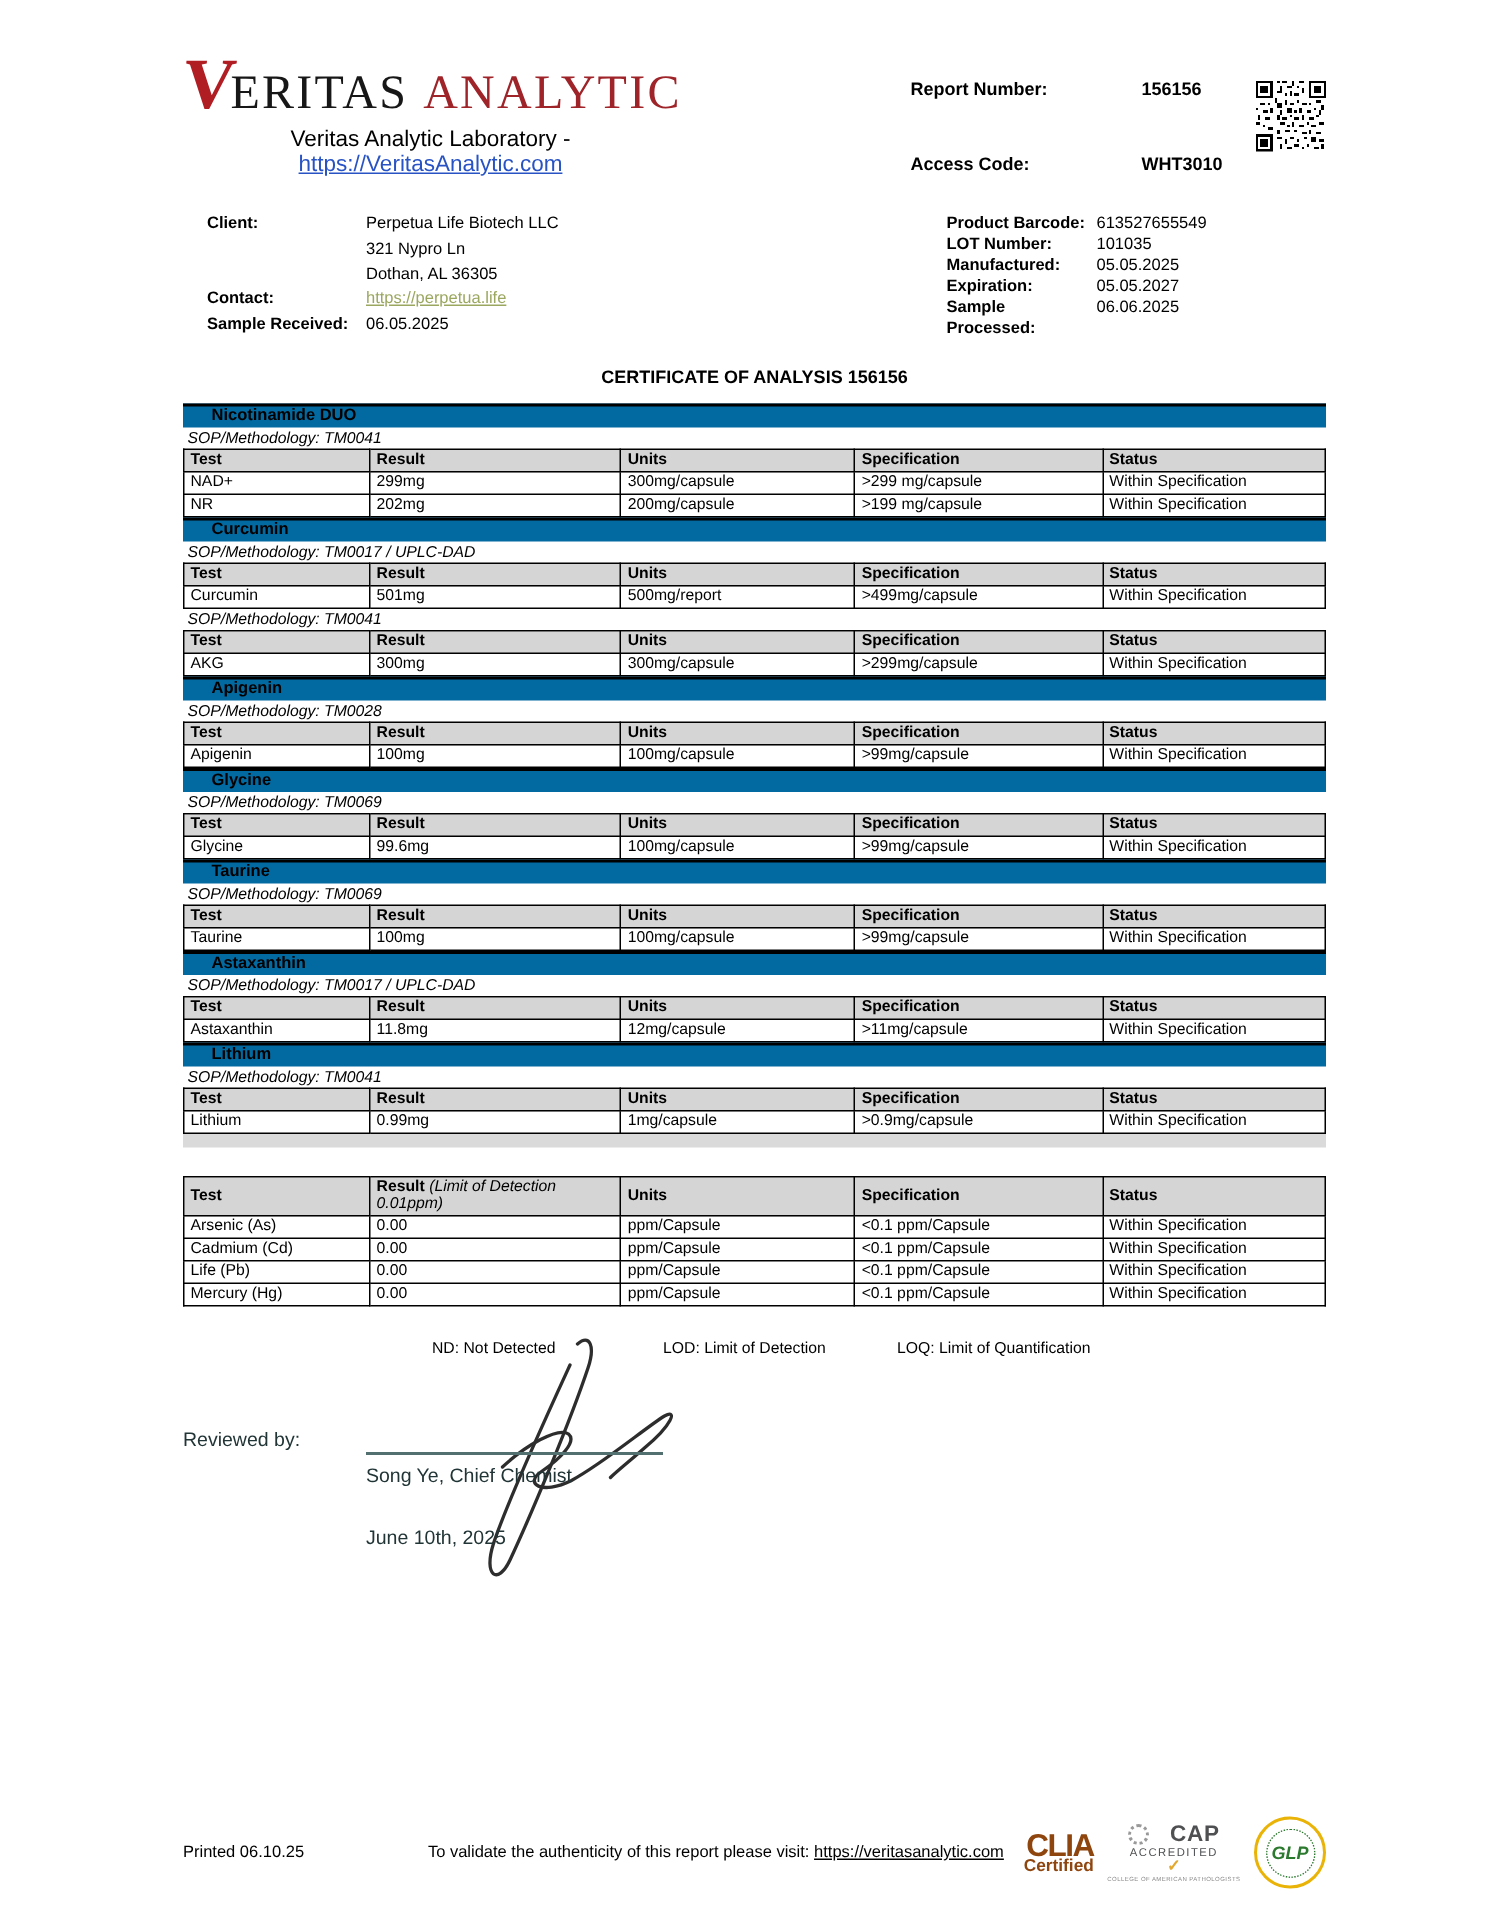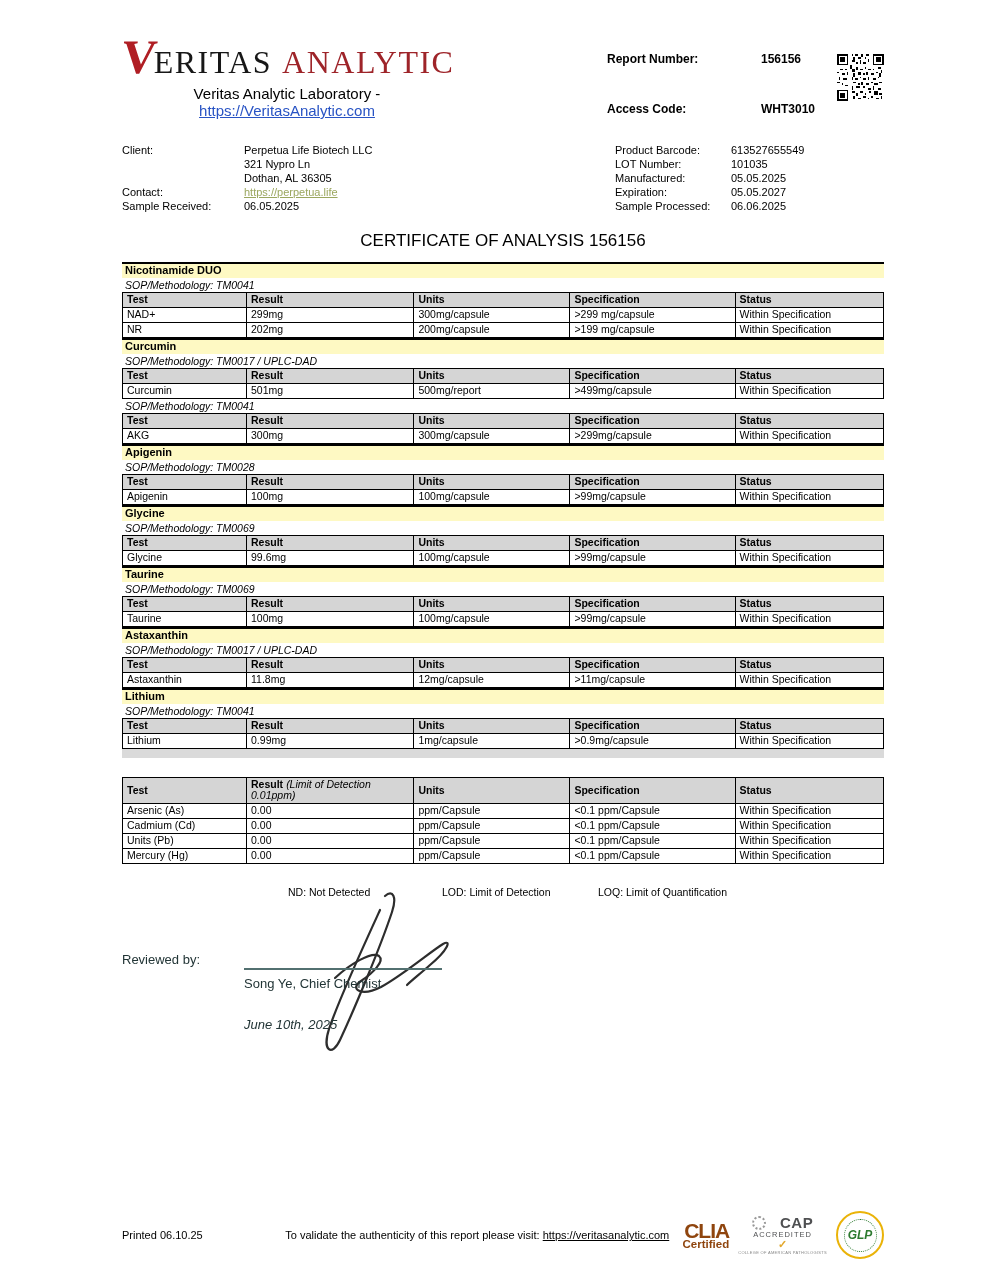--- a/index.html
+++ b/index.html
@@ -18,29 +18,29 @@
   .tagline{font-size:15px;margin-top:4px;text-align:center;}
   .link-blue{color:#2853c4;text-decoration:underline;cursor:pointer;}
   .header-right{display:flex;align-items:flex-start;margin-top:10px;}
   .report-grid{display:grid;grid-template-columns:118px auto;row-gap:10px;font-weight:bold;font-size:12px;gap:36px;}
   .qr-wrap{margin-left:22px;margin-top:2px;}
 
   
   .info{display:flex;justify-content:space-between;margin-top:24px;font-size:11px;}
   .igrid-left{display:grid;grid-template-columns:122px auto;line-height:14px;width:470px;}
   .igrid-right{display:grid;grid-template-columns:116px auto;line-height:14px;width:269px;align-content:start;}
-  .ilabel{font-weight:normal;}
+  .ilabel{font-weight:bold;margin-left:16px;}
   .link-olive{color:#9ba75f;text-decoration:underline;cursor:pointer;}
 
   
-  .coa-title{text-align:center;font-weight:normal;font-size:17px;margin:18px 0 11px;}
-
-  
-  .sec-bar{background:#fef9c3;border-top:2px solid #000;font-weight:bold;font-size:11px;
-           line-height:11px;padding:1px 3px 2px;}
+  .coa-title{text-align:center;font-weight:bold;font-size:12px;margin:18px 0 11px;}
+
+  
+  .sec-bar{background:#0369a1;border-top:2px solid #000;font-weight:bold;font-size:11px;
+           line-height:11px;padding:1px 19px 2px;}
   .sec-sop{font-style:italic;font-size:10.5px;line-height:11px;padding:2px 3px 1px;}
   table.coa{width:100%;border-collapse:collapse;table-layout:fixed;font-size:10.5px;}
   table.coa th{background:#d5d5d5;font-weight:bold;text-align:left;border:1px solid #000;
                padding:1px 4px 2px;line-height:11px;}
   table.coa td{border:1px solid #000;padding:1px 4px 2px;line-height:11px;}
   .closing-bar{height:9px;background:#dadada;}
   .hm-gap{height:19px;}
   .hm-note{font-weight:normal;font-style:italic;margin-left:3px;}
 
   
@@ -49,21 +49,21 @@
   .legend .lod{position:absolute;left:320px;}
   .legend .loq{position:absolute;left:447px;padding-left:29px;}
 
   
   .signature{position:absolute;left:122px;top:888px;width:762px;height:200px;
              font-size:13px;color:#223536;}
   .sig-svg{position:absolute;left:158px;top:0;}
   .reviewed{position:absolute;left:0;top:64px;}
   .sig-line{position:absolute;left:122px;top:80px;width:198px;border-bottom:2px solid #527070;}
   .signer{position:absolute;left:122px;top:88px;}
-  .sig-date{position:absolute;left:122px;top:129px;font-style:italic;}
+  .sig-date{position:absolute;left:122px;top:129px;}
 
   
   .footer{position:absolute;left:122px;right:106px;bottom:22px;display:flex;
           align-items:center;font-size:11px;}
   .printed{width:150px;}
   .validate{flex:1;text-align:center;}
   .link-dark{color:#000;text-decoration:underline;cursor:pointer;}
   .logos{display:flex;align-items:center;gap:9px;}
   .clia{color:#8f450e;text-align:right;line-height:1;}
   .clia-main{font-size:21px;font-weight:bold;letter-spacing:-1px;}
@@ -516,21 +516,21 @@
           <td>Within Specification</td>
         </tr>
         <tr>
           <td>Cadmium (Cd)</td>
           <td>0.00</td>
           <td>ppm/Capsule</td>
           <td>&lt;0.1 ppm/Capsule</td>
           <td>Within Specification</td>
         </tr>
         <tr>
-          <td>Units (Pb)</td>
+          <td>Life (Pb)</td>
           <td>0.00</td>
           <td>ppm/Capsule</td>
           <td>&lt;0.1 ppm/Capsule</td>
           <td>Within Specification</td>
         </tr>
         <tr>
           <td>Mercury (Hg)</td>
           <td>0.00</td>
           <td>ppm/Capsule</td>
           <td>&lt;0.1 ppm/Capsule</td>

